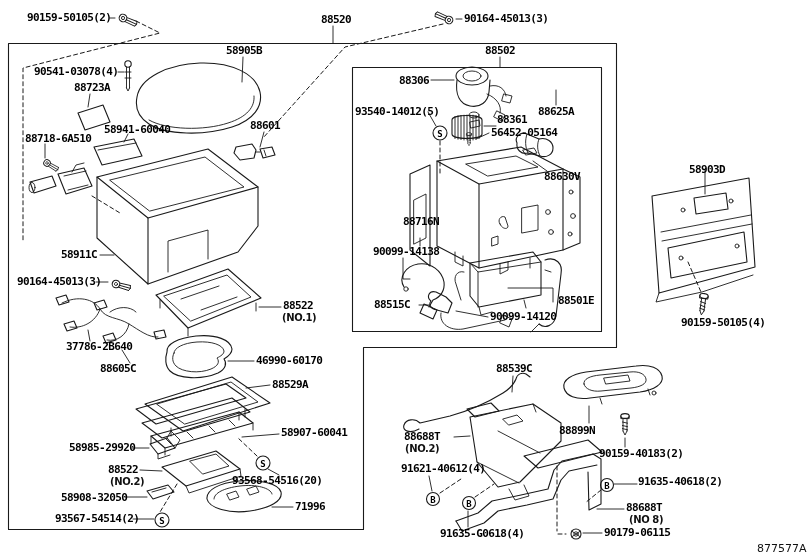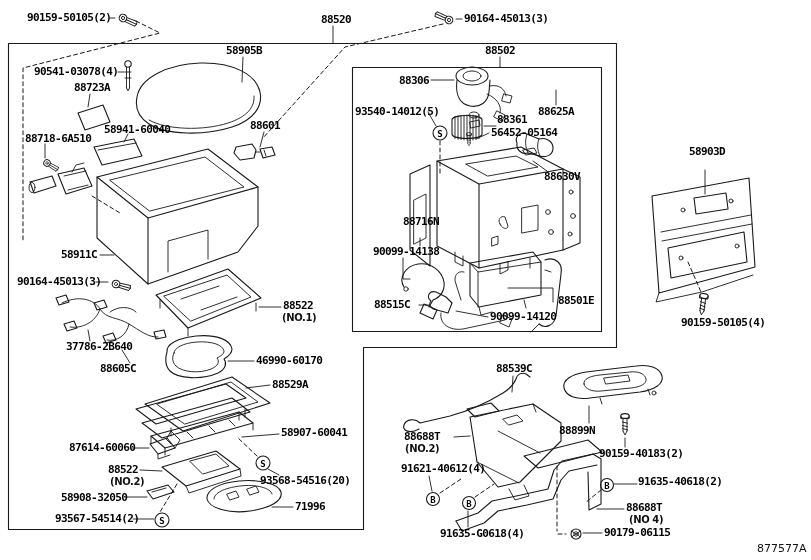--- a/index.html
+++ b/index.html
@@ -338,48 +338,48 @@
 <div class="lbl" style="left:250px;top:120px">88601</div>
 <div class="lbl" style="left:25px;top:133px">88718-6A510</div>
 <div class="lbl" style="left:61px;top:249px">58911C</div>
 <div class="lbl" style="left:17px;top:276px">90164-45013(3)</div>
 <div class="lbl" style="left:283px;top:300px">88522</div>
 <div class="sub" style="left:282px;top:313px">(NO.1)</div>
 <div class="lbl" style="left:66px;top:341px">37786-2B640</div>
 <div class="lbl" style="left:100px;top:363px">88605C</div>
 <div class="lbl" style="left:256px;top:355px">46990-60170</div>
 <div class="lbl" style="left:272px;top:379px">88529A</div>
-<div class="lbl" style="left:69px;top:442px">87614-60060</div>
+<div class="lbl" style="left:69px;top:442px">58985-29920</div>
 <div class="lbl" style="left:281px;top:427px">58907-60041</div>
 <div class="lbl" style="left:108px;top:464px">88522</div>
 <div class="sub" style="left:110px;top:477px">(NO.2)</div>
-<div class="lbl" style="left:260px;top:475px">93568-54516(20)</div>
+<div class="lbl" style="left:232px;top:475px">93568-54516(20)</div>
 <div class="lbl" style="left:61px;top:492px">58908-32050</div>
 <div class="lbl" style="left:55px;top:513px">93567-54514(2)</div>
 <div class="lbl" style="left:295px;top:501px">71996</div>
 <div class="lbl" style="left:485px;top:45px">88502</div>
 <div class="lbl" style="left:399px;top:75px">88306</div>
 <div class="lbl" style="left:355px;top:106px">93540-14012(5)</div>
 <div class="lbl" style="left:497px;top:114px">88361</div>
 <div class="lbl" style="left:538px;top:106px">88625A</div>
 <div class="lbl" style="left:491px;top:127px">56452-05164</div>
 <div class="lbl" style="left:544px;top:171px">88630V</div>
 <div class="lbl" style="left:403px;top:216px">88716N</div>
 <div class="lbl" style="left:373px;top:246px">90099-14138</div>
 <div class="lbl" style="left:374px;top:299px">88515C</div>
 <div class="lbl" style="left:490px;top:311px">90099-14120</div>
 <div class="lbl" style="left:558px;top:295px">88501E</div>
-<div class="lbl" style="left:689px;top:146px">58903D</div>
+<div class="lbl" style="left:689px;top:164px">58903D</div>
 <div class="lbl" style="left:681px;top:317px">90159-50105(4)</div>
 <div class="lbl" style="left:496px;top:363px">88539C</div>
 <div class="lbl" style="left:404px;top:431px">88688T</div>
 <div class="sub" style="left:405px;top:444px">(NO.2)</div>
 <div class="lbl" style="left:559px;top:425px">88899N</div>
 <div class="lbl" style="left:599px;top:448px">90159-40183(2)</div>
 <div class="lbl" style="left:401px;top:463px">91621-40612(4)</div>
 <div class="lbl" style="left:440px;top:528px">91635-G0618(4)</div>
 <div class="lbl" style="left:638px;top:476px">91635-40618(2)</div>
 <div class="lbl" style="left:626px;top:502px">88688T</div>
-<div class="sub" style="left:629px;top:515px">(NO 4)</div>
+<div class="sub" style="left:629px;top:515px">(NO 8)</div>
 <div class="lbl" style="left:604px;top:527px">90179-06115</div>
 <div class="code" style="left:757px;top:543px">877577A</div>
 
 </div>
 
 </body></html>

